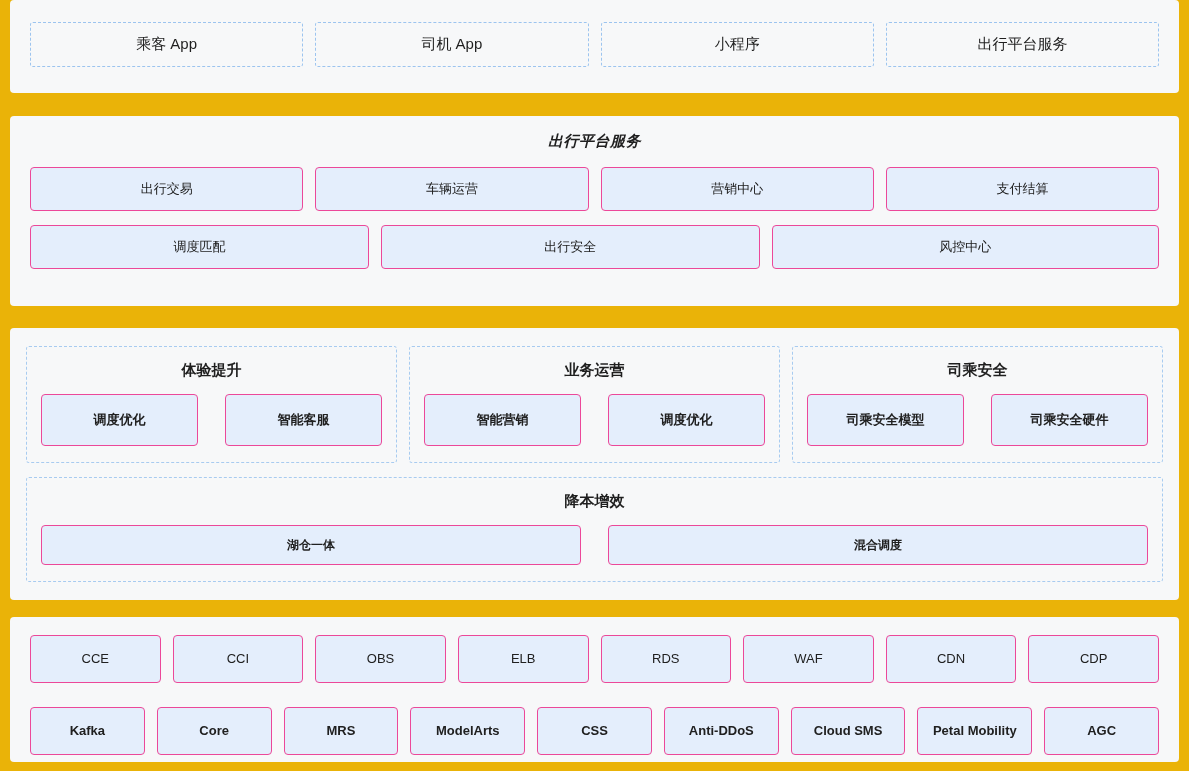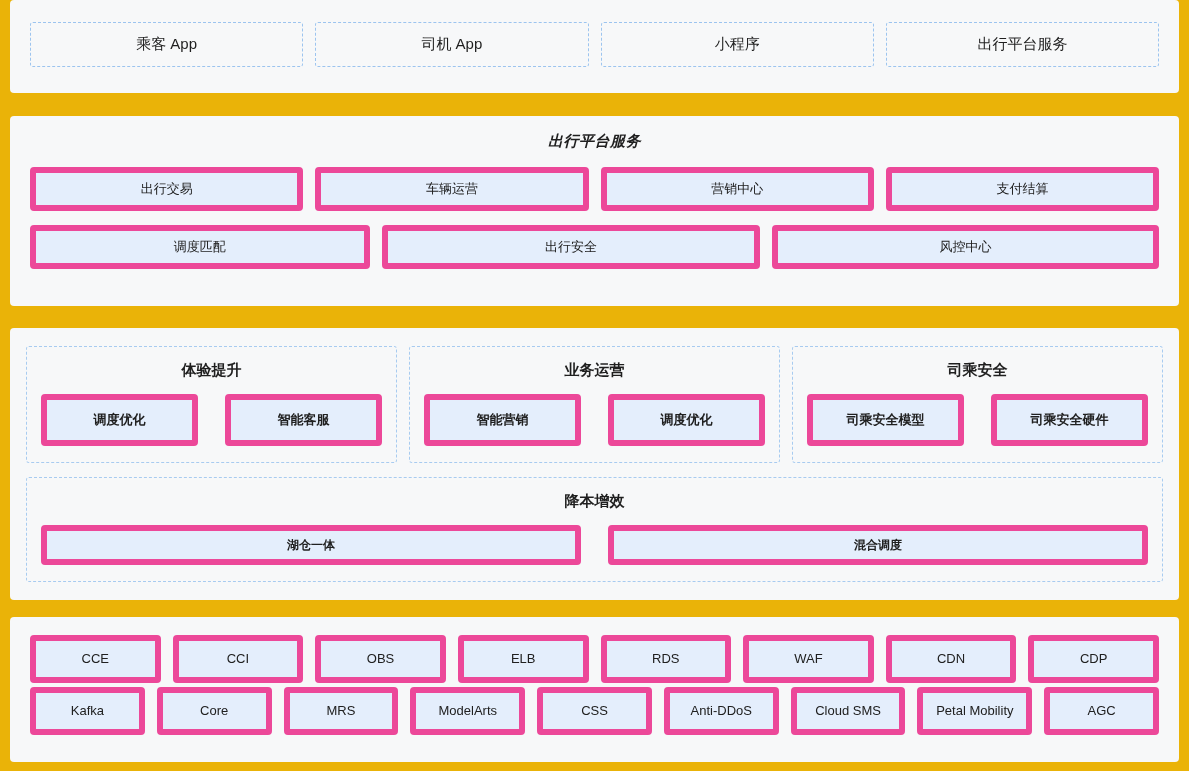--- a/index.html
+++ b/index.html
@@ -37,21 +37,21 @@
     text-align: center;
     font-size: 15px;
     font-weight: bold;
     color: #1f1f1f;
     letter-spacing: 0.5px;
   }
 
   
   .solid-box {
     background: #e4eefc;
-    border: 6px solid #ec4899;
+    border: 1px solid #ec4899;
     border-radius: 4px;
     box-sizing: border-box;
     display: flex;
     align-items: center;
     justify-content: center;
     font-size: 13px;
     color: #202020;
     text-align: center;
     line-height: 1.2;
   }
@@ -164,21 +164,21 @@
     height: 145px;
     padding: 18px 20px;
     display: flex;
     flex-direction: column;
   }
   .cloud-row {
     display: flex;
     gap: 12px;
     height: 48px;
   }
-  .cloud-row + .cloud-row { margin-top: 4px; }
+  .cloud-row + .cloud-row { margin-top: 24px; font-weight: bold; }
   .cloud-row .solid-box {
     flex: 1 1 0;
     height: 48px;
     font-size: 13px;
   }
 </style>
 </head>
 <body>
 
 <div class="diagram">

